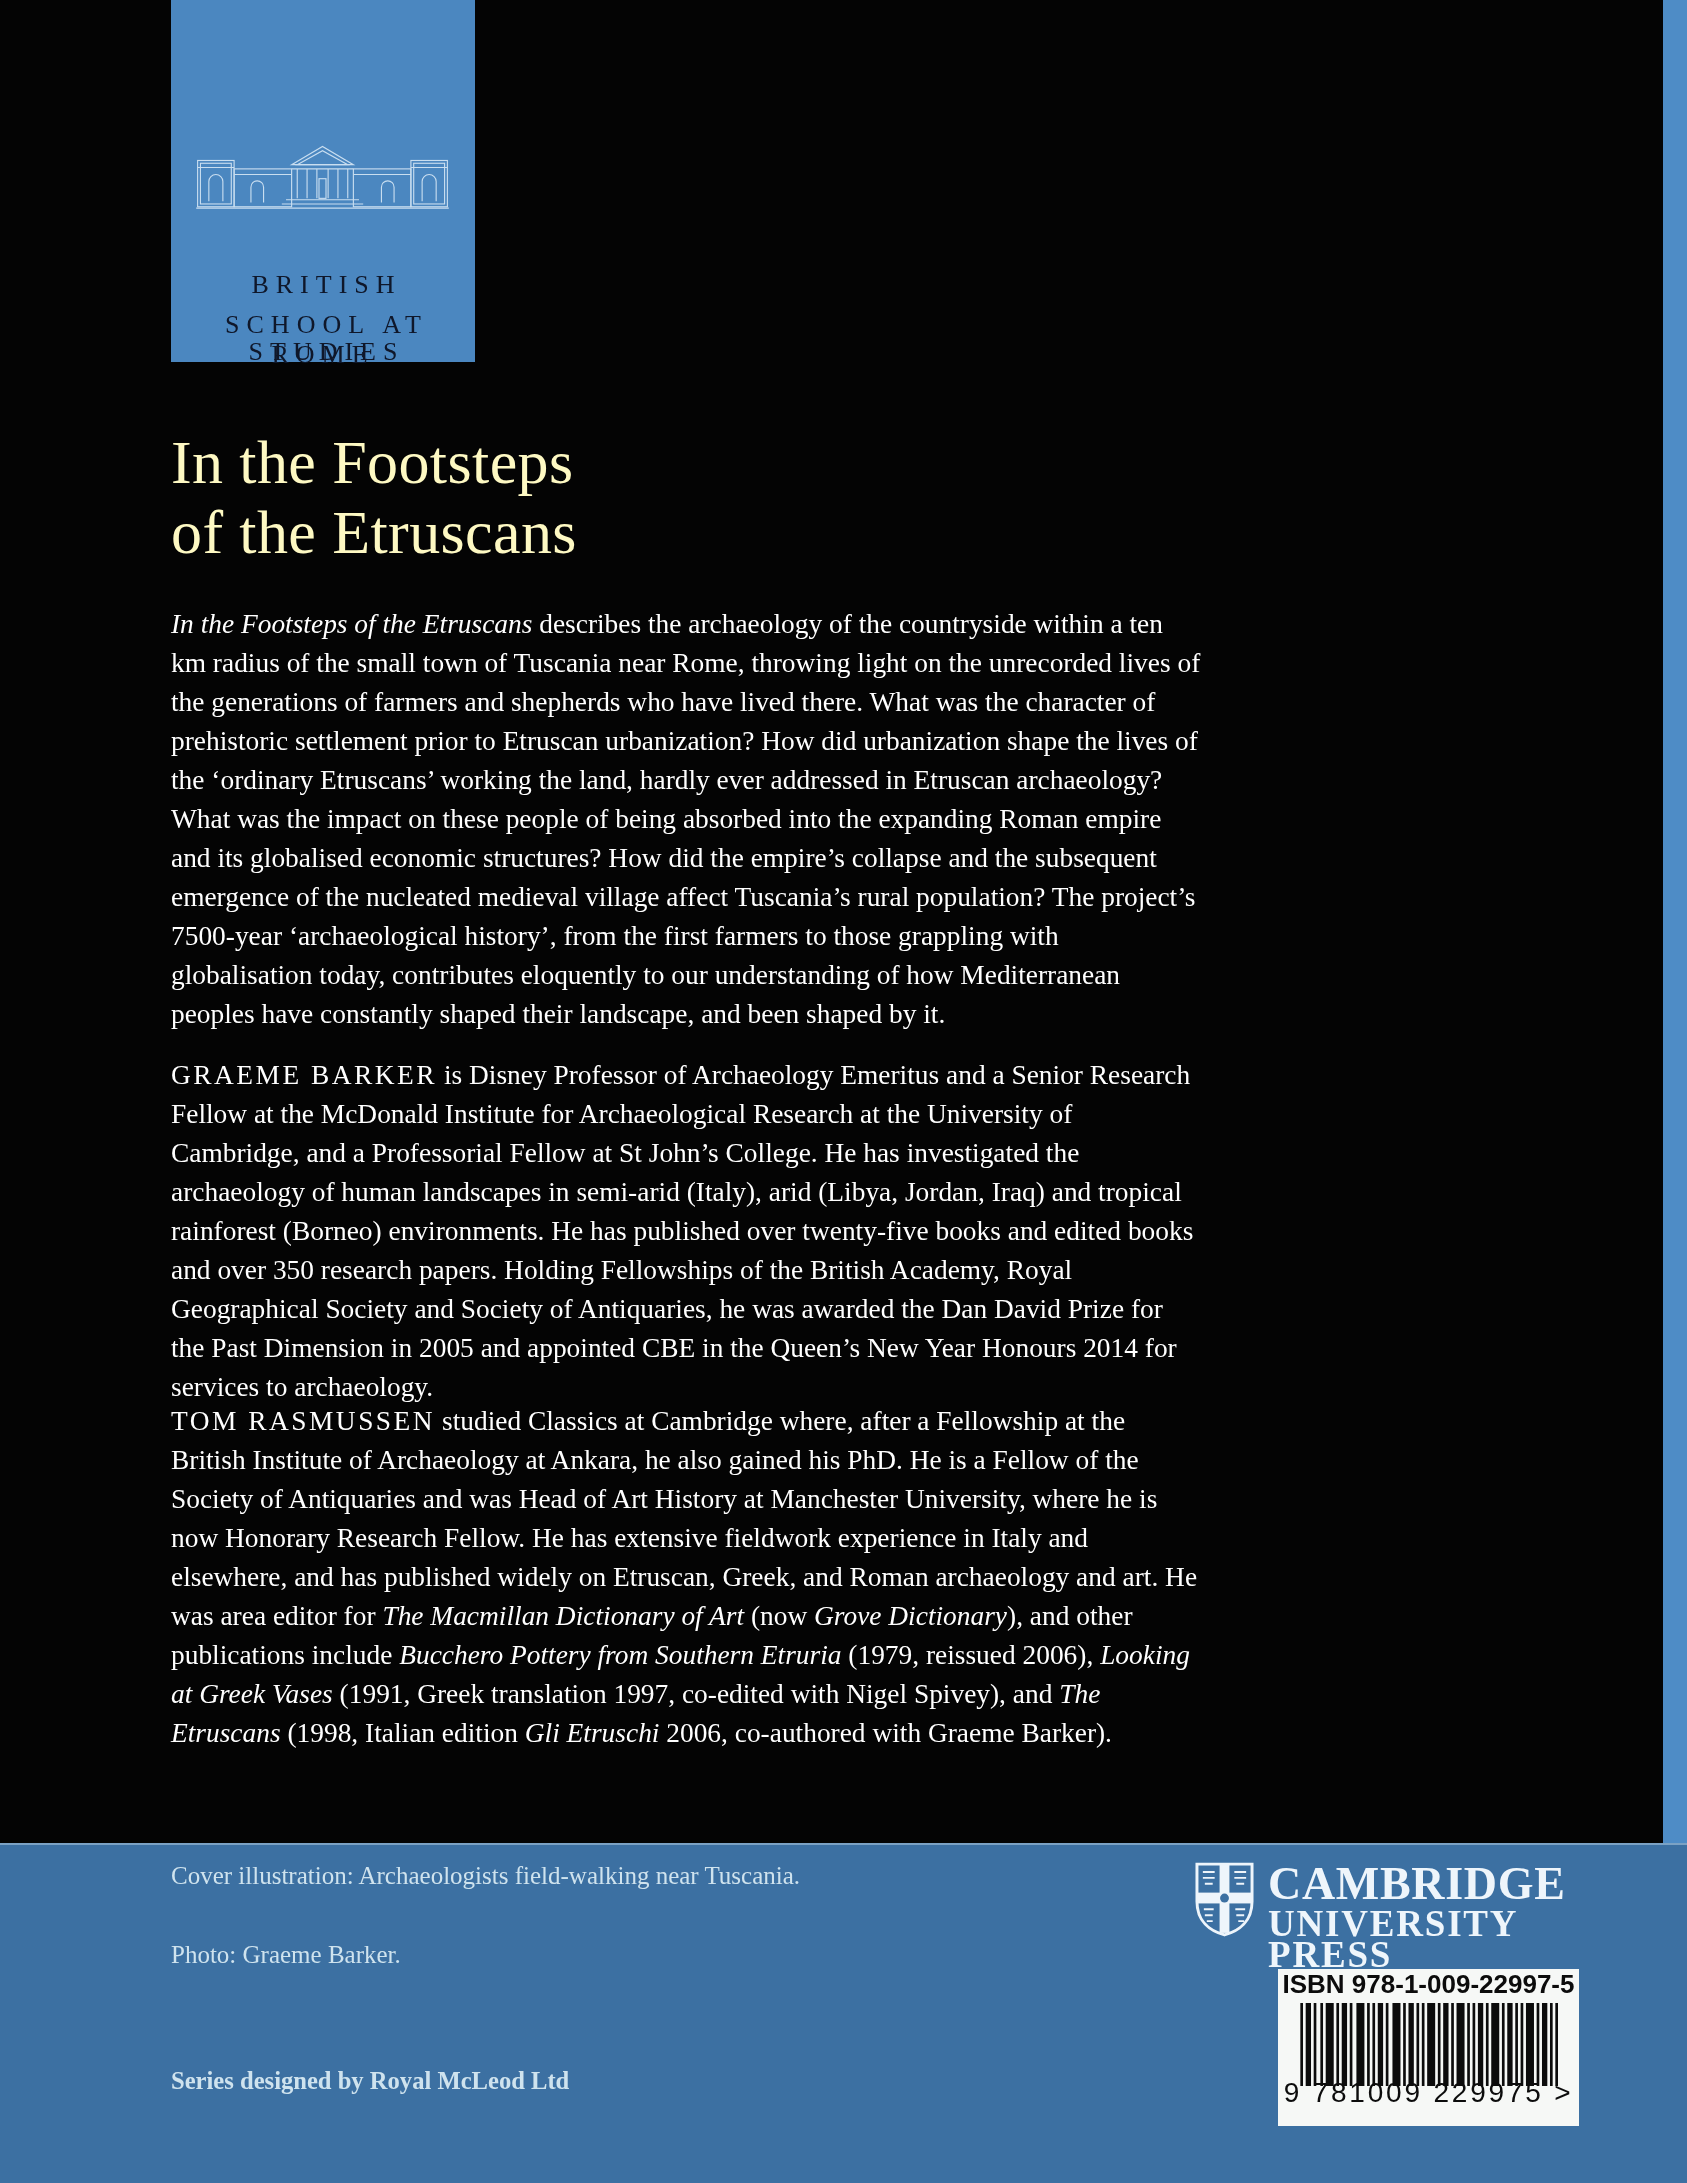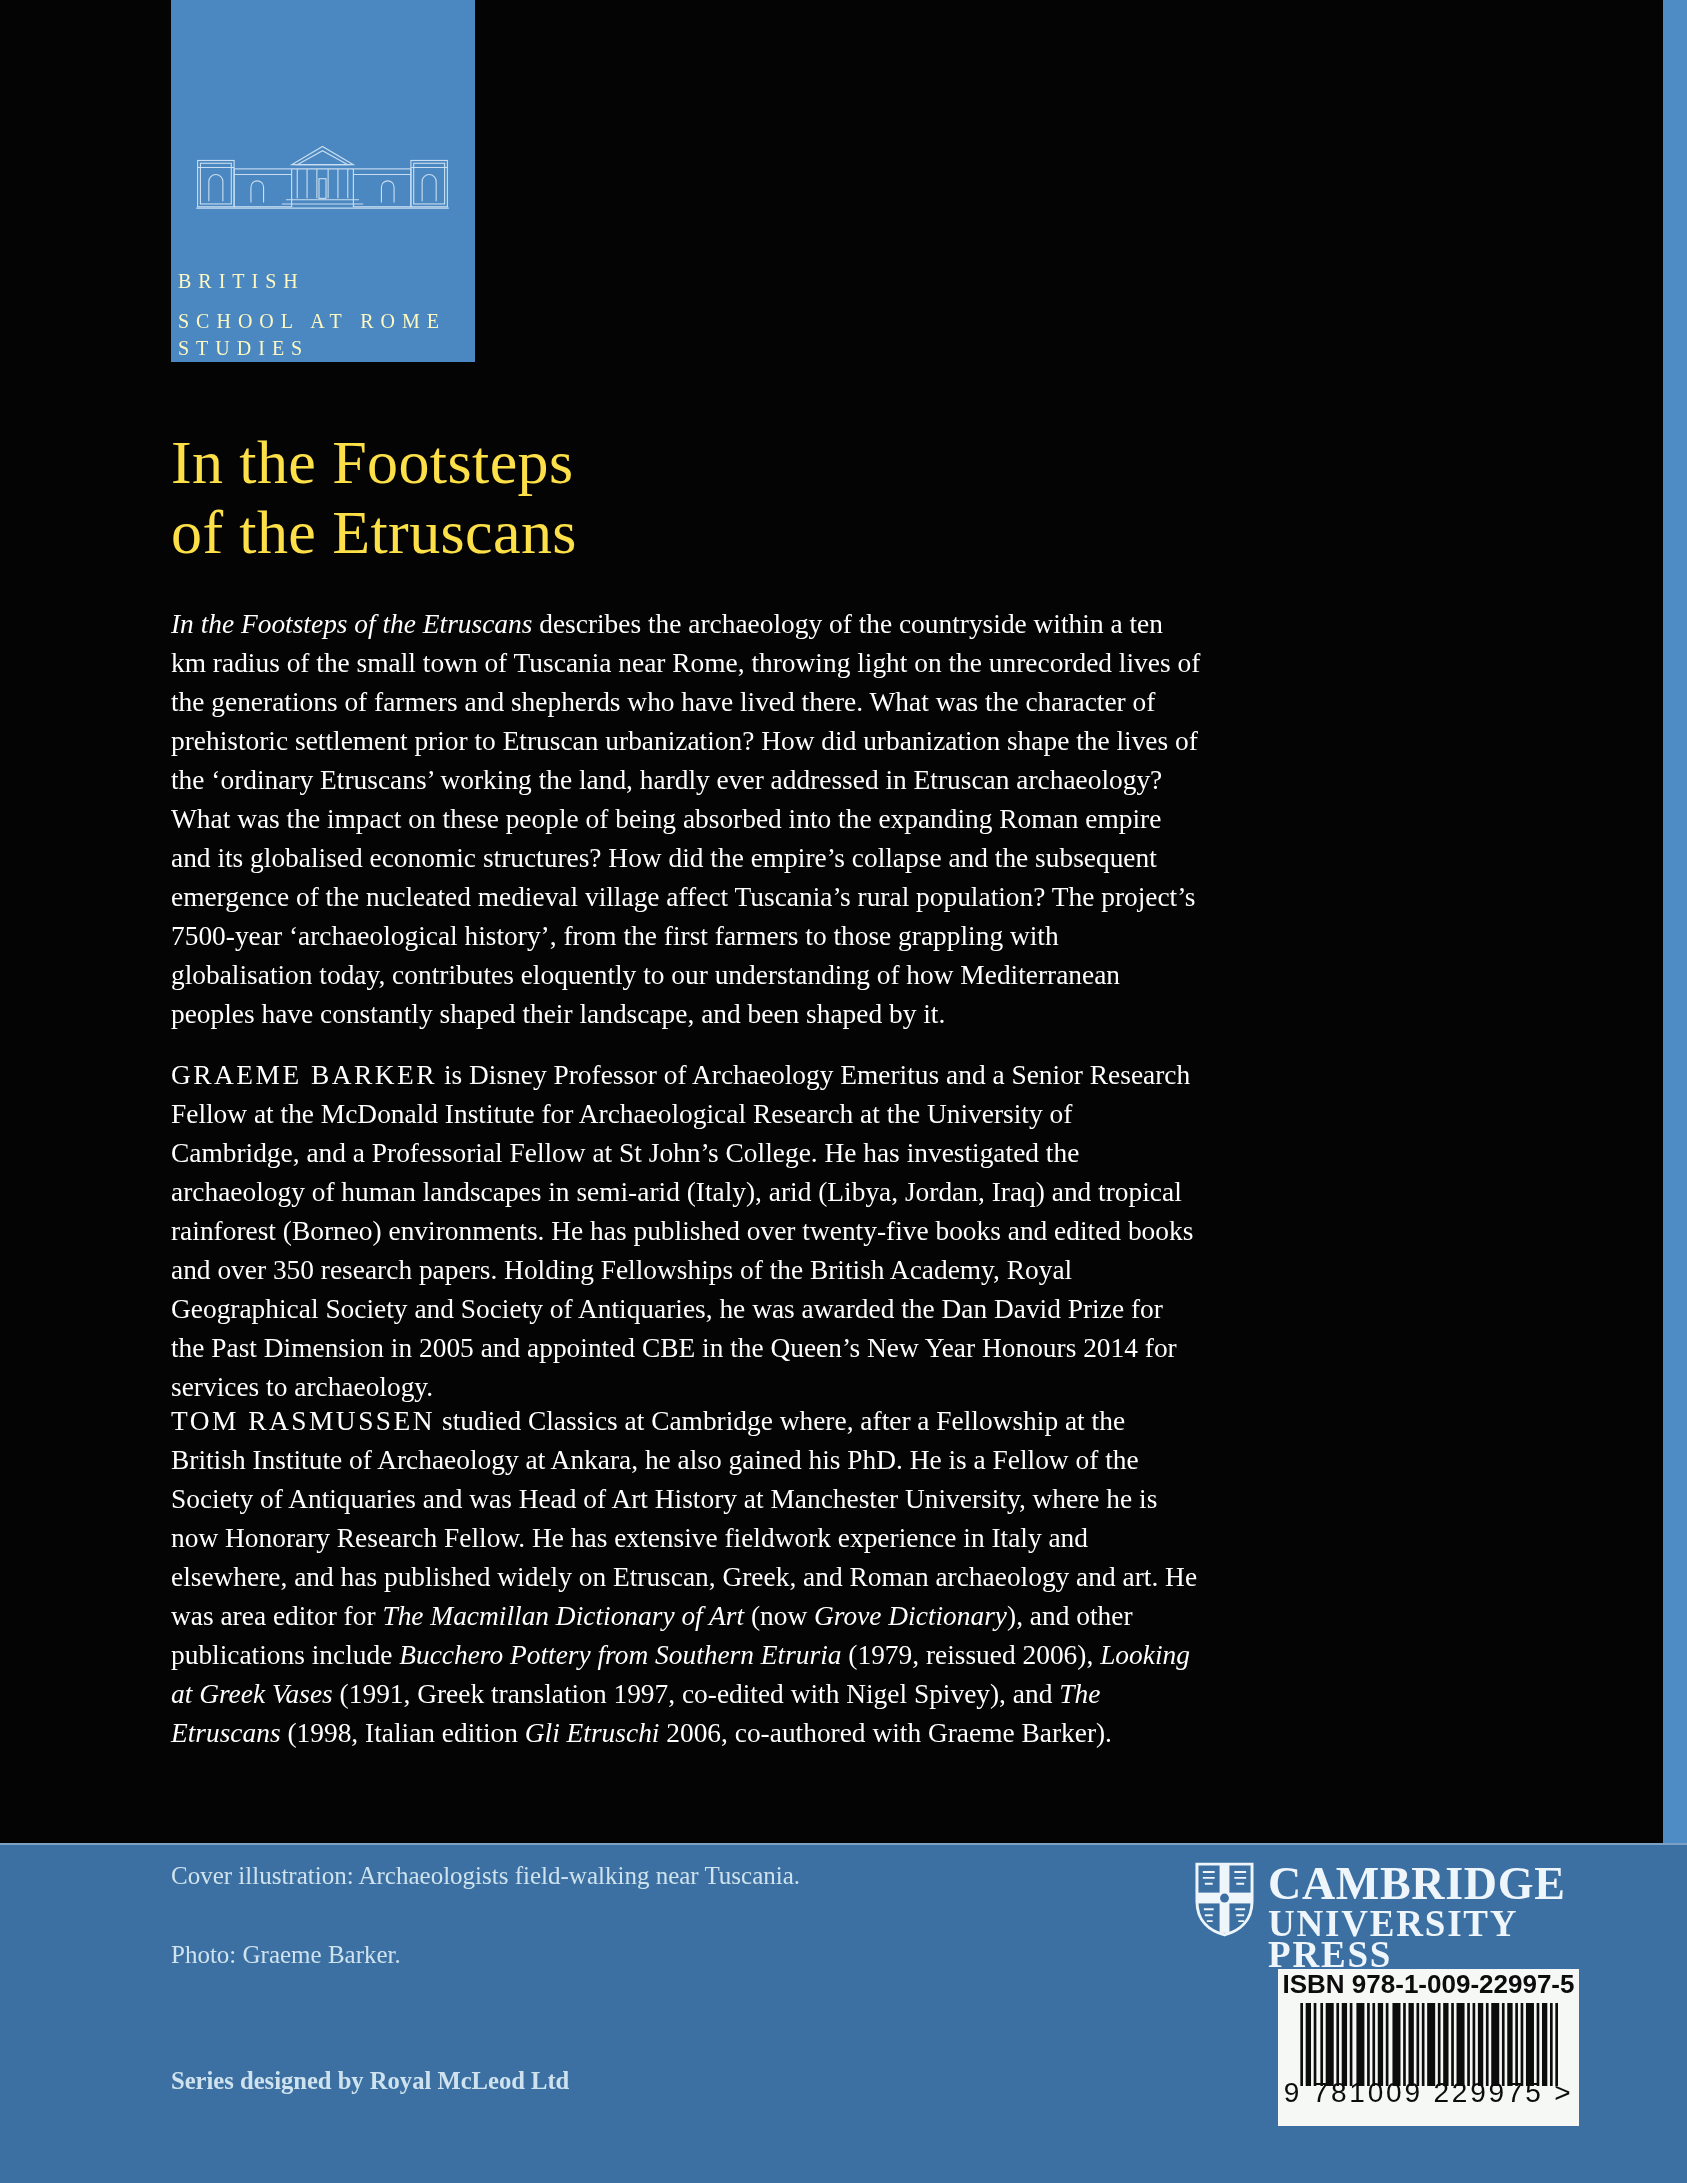--- a/index.html
+++ b/index.html
@@ -21,30 +21,30 @@
     background:#040404;
   }
   
   #series-badge{
     position:absolute;top:0;left:171px;width:304px;height:362px;
     background:#4b87c0;
   }
   #badge-building{position:absolute;top:135px;left:21px;width:261px;height:79px;}
   .badge-line{
     position:absolute;left:0;width:100%;
-    color:#fef9c3;
-    font-size:20px;letter-spacing:7px;text-indent:7px;
+    text-align:center;color:#0f172a;
+    font-size:26px;letter-spacing:7px;text-indent:7px;
   }
   #badge-line1{top:270px;}
   #badge-line2{top:304px;margin-top:6px;}
   #badge-line3{top:337px;}
   
   #title{
     position:absolute;left:171px;top:427px;
-    color:#fde047;font-size:62px;line-height:70px;
+    color:#fef9c3;font-size:62px;line-height:70px;
     letter-spacing:0.4px;
   }
   
   .para{
     position:absolute;left:171px;width:1032px;
     color:#ffffff;font-size:27.4px;line-height:39px;
     text-align:left;
   }
   #para-blurb{top:605px;}
   #para-author1{top:1056px;}

